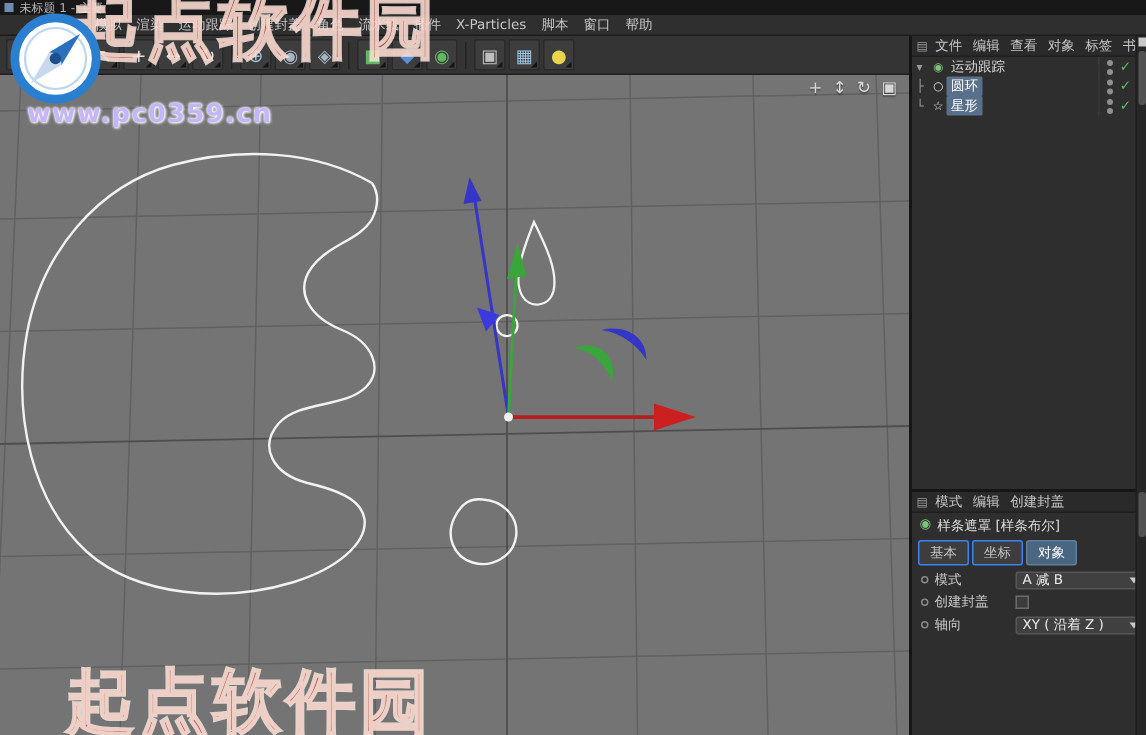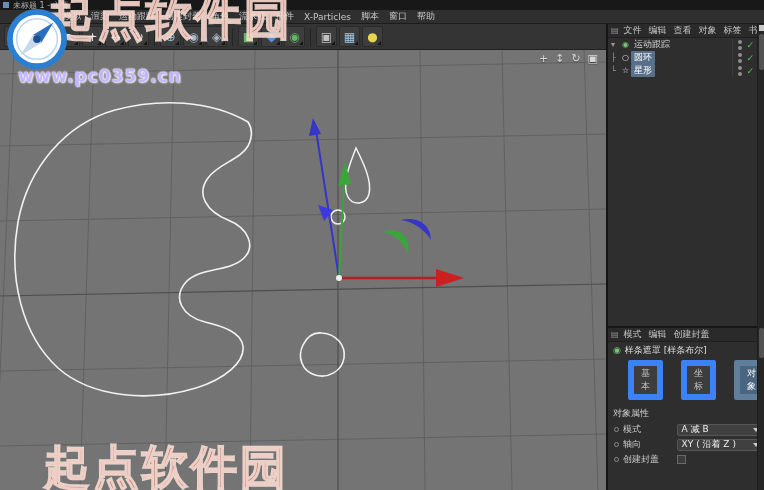--- a/index.html
+++ b/index.html
@@ -60,21 +60,21 @@
   .dot { width:4px; height:4px; border-radius:2px; background:#8f8f8f; cursor:pointer; }
   .check { color:#58c058; font-size:9px; cursor:pointer; }
 
   
   .am { border-top:2px solid #161616; height:162px; }
   .am-title { display:flex; align-items:center; gap:4px; height:16px;
     font-size:9px; color:#ddd; padding:0 5px; }
   .am-title-ico { color:#7ac47a; font-size:9px; }
   .am-tabs { display:flex; gap:2px; padding:2px 4px; }
   .tab { background:#3d3d3d; color:#c4c4c4; font-size:9px; padding:1px 7px;
-    border-radius:2px; border:6px solid #3b82f6; cursor:pointer;margin-left:16px; }
+    border-radius:2px; border:1px solid #3b82f6; cursor:pointer; }
   .tab.active { background:#4a657f; color:#fff; border-color:#5f7f9d; }
   .am-section { font-size:9px; color:#cdcdcd; padding:5px 5px 2px; }
   .prop-row { display:flex; align-items:center; height:15px; font-size:9px;
     color:#c9c9c9; padding-left:6px; gap:4px; }
   .anim-dot { width:5px; height:5px; border:1px solid #8a8a8a; border-radius:50%; cursor:pointer; flex:none; }
   .prop-label { width:50px; white-space:nowrap; }
   .prop-value { display:flex; align-items:center; justify-content:space-between;
     background:#404040; border:1px solid #565656; border-radius:2px;
     height:12px; width:88px; padding:0 4px; color:#ececec; cursor:pointer; }
   .dd-arrow { border-top:4px solid #c9c9c9; border-left:3px solid transparent;
@@ -299,44 +299,43 @@
         </div>
         <div class="am-title">
           <span class="am-title-ico">◉</span>
           <span>样条遮罩 [样条布尔]</span>
         </div>
         <div class="am-tabs">
           <span class="tab"><span>基本</span></span>
             <span class="tab"><span>坐标</span></span>
             <span class="tab active"><span>对象</span></span>
         </div>
-        <div class="am-section">对象属性</div>
 
         <div class="prop-row">
           <span class="anim-dot"></span>
           <span class="prop-label">模式</span>
           <span class="prop-value">
             <span>A 减 B</span>
             <span class="dd-arrow"></span>
           </span>
         </div>
 
         <div class="prop-row">
           <span class="anim-dot"></span>
+          <span class="prop-label">创建封盖</span>
+          <span class="checkbox"></span>
+        </div>
+
+        <div class="prop-row">
+          <span class="anim-dot"></span>
           <span class="prop-label">轴向</span>
           <span class="prop-value">
             <span>XY ( 沿着 Z )</span>
             <span class="dd-arrow"></span>
           </span>
-        </div>
-
-        <div class="prop-row">
-          <span class="anim-dot"></span>
-          <span class="prop-label">创建封盖</span>
-          <span class="checkbox"></span>
         </div>
       </div>
 
       <div class="scrollstrip">
         <span class="scroll-top-btn"></span>
         <span class="scroll-thumb thumb-om"></span>
         <span class="scroll-thumb thumb-am"></span>
       </div>
     </div>
   </div>

